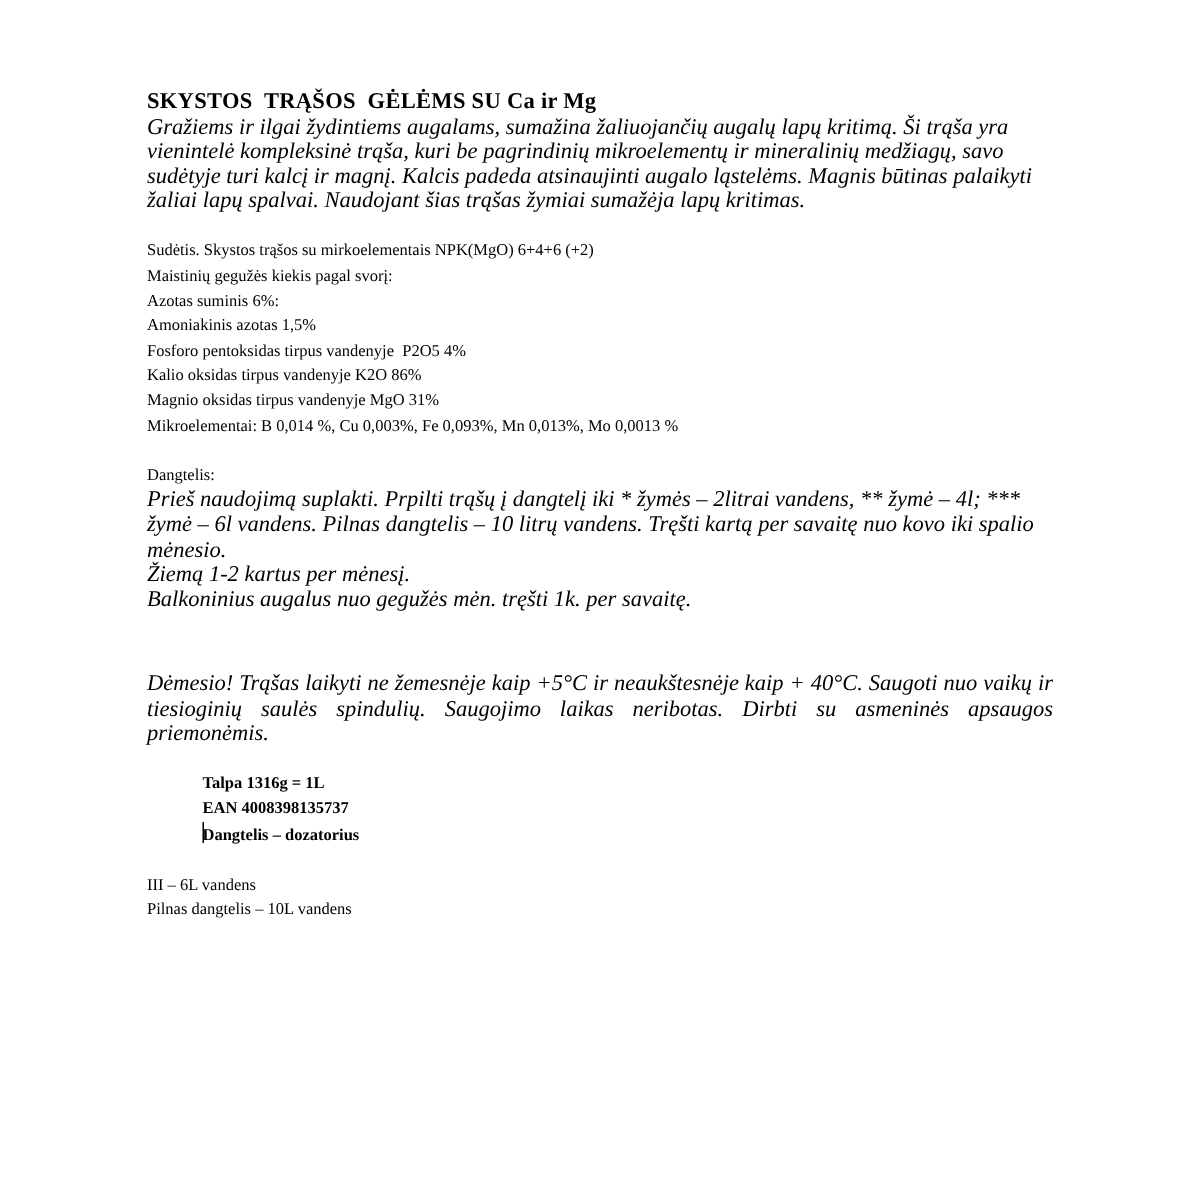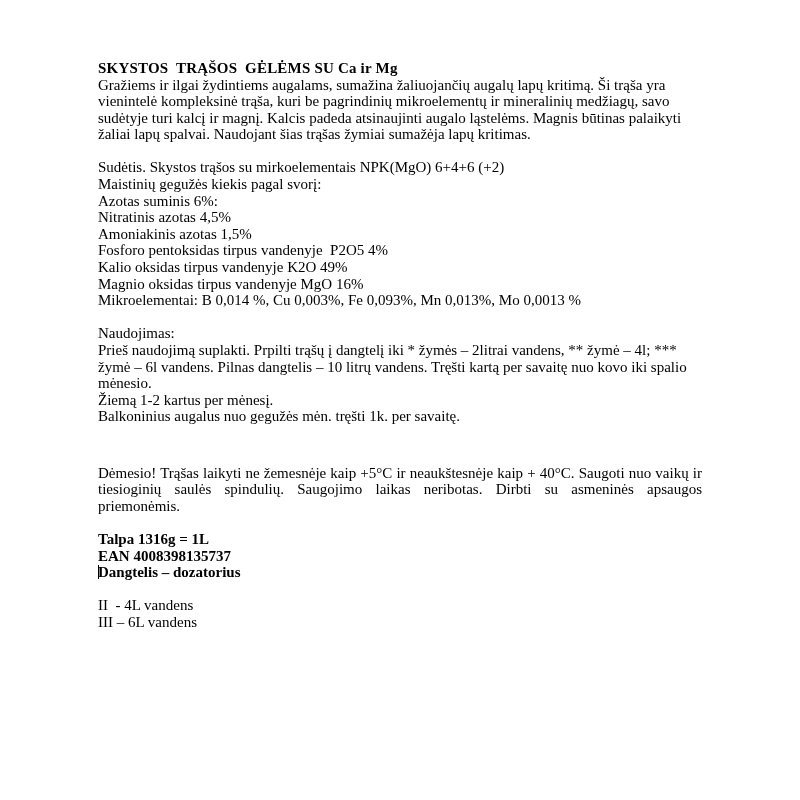--- a/index.html
+++ b/index.html
@@ -33,39 +33,41 @@
     font-weight: bold;
     line-height: 16.5px;
     letter-spacing: 0.2px;
     margin: 0 0 0 0;
     white-space: pre;
   }
   .para {
     font-size: 15px;
     line-height: 16.6px;
     margin: 0;
+    font-style: italic;
   }
   .para.justify {
     text-align: justify;
     text-justify: inter-word;
     margin-top: 23px;
   }
   .lines {
     font-size: 15px;
     line-height: 16.6px;
   }
   .line {
-    font-size: 15px;
+    font-size: 11px;
     line-height: 16.6px;
     white-space: pre-wrap;
   }
   .gap-sm { height: 16.6px; }
   .gap-md { height: 16.6px; }
   .bold-block .line {
     font-weight: bold;
+    margin-left: 37px;
   }
   .cursor-line {
     position: relative;
   }
   .text-cursor {
     display: inline-block;
     width: 1px;
     height: 14px;
     background: #000;
     vertical-align: -2px;
@@ -81,50 +83,49 @@
     <h1 class="doc-title">SKYSTOS  TRĄŠOS  GĖLĖMS SU Ca ir Mg</h1>
 
     <p class="para">Gražiems ir ilgai žydintiems augalams, sumažina žaliuojančių augalų lapų kritimą. Ši trąša yra vienintelė kompleksinė trąša, kuri be pagrindinių mikroelementų ir mineralinių medžiagų, savo sudėtyje turi kalcį ir magnį. Kalcis padeda atsinaujinti augalo ląstelėms. Magnis būtinas palaikyti žaliai lapų spalvai. Naudojant šias trąšas žymiai sumažėja lapų kritimas.</p>
 
     <div class="gap-sm"></div>
 
     <div class="lines">
       <div class="line">Sudėtis. Skystos trąšos su mirkoelementais NPK(MgO) 6+4+6 (+2)</div>
       <div class="line">Maistinių gegužės kiekis pagal svorį:</div>
       <div class="line">Azotas suminis 6%:</div>
-      <div class="line">Nitratinis azotas 4,5%</div>
       <div class="line">Amoniakinis azotas 1,5%</div>
       <div class="line">Fosforo pentoksidas tirpus vandenyje  P2O5 4%</div>
-      <div class="line">Kalio oksidas tirpus vandenyje K2O 49%</div>
-      <div class="line">Magnio oksidas tirpus vandenyje MgO 16%</div>
+      <div class="line">Kalio oksidas tirpus vandenyje K2O 86%</div>
+      <div class="line">Magnio oksidas tirpus vandenyje MgO 31%</div>
       <div class="line">Mikroelementai: B 0,014 %, Cu 0,003%, Fe 0,093%, Mn 0,013%, Mo 0,0013 %</div>
     </div>
 
     <div class="gap-md"></div>
 
     <div class="lines">
-      <div class="line">Naudojimas:</div>
+      <div class="line">Dangtelis:</div>
       <p class="para">Prieš naudojimą suplakti. Prpilti trąšų į dangtelį iki * žymės – 2litrai vandens, ** žymė – 4l; *** žymė – 6l vandens. Pilnas dangtelis – 10 litrų vandens. Tręšti kartą per savaitę nuo kovo iki spalio mėnesio.</p>
       <p class="para">Žiemą 1-2 kartus per mėnesį.</p>
       <p class="para">Balkoninius augalus nuo gegužės mėn.  tręšti 1k. per savaitę.</p>
     </div>
 
     <div class="gap-md"></div>
 
     <p class="para justify">Dėmesio! Trąšas laikyti ne žemesnėje kaip +5°C ir neaukštesnėje kaip + 40°C.  Saugoti nuo vaikų ir tiesioginių saulės spindulių. Saugojimo laikas neribotas. Dirbti su asmeninės apsaugos priemonėmis.</p>
 
     <div class="gap-md"></div>
 
     <div class="lines bold-block">
       <div class="line">Talpa 1316g = 1L</div>
       <div class="line">EAN 4008398135737</div>
       <div class="line cursor-line"><span class="text-cursor"></span><span>Dangtelis – dozatorius</span></div>
     </div>
 
     <div class="gap-md"></div>
 
     <div class="lines">
-      <div class="line">II  - 4L vandens</div>
       <div class="line">III – 6L vandens</div>
+      <div class="line">Pilnas dangtelis – 10L vandens</div>
     </div>
 
   </div>
 </div>
 
 </body></html>

